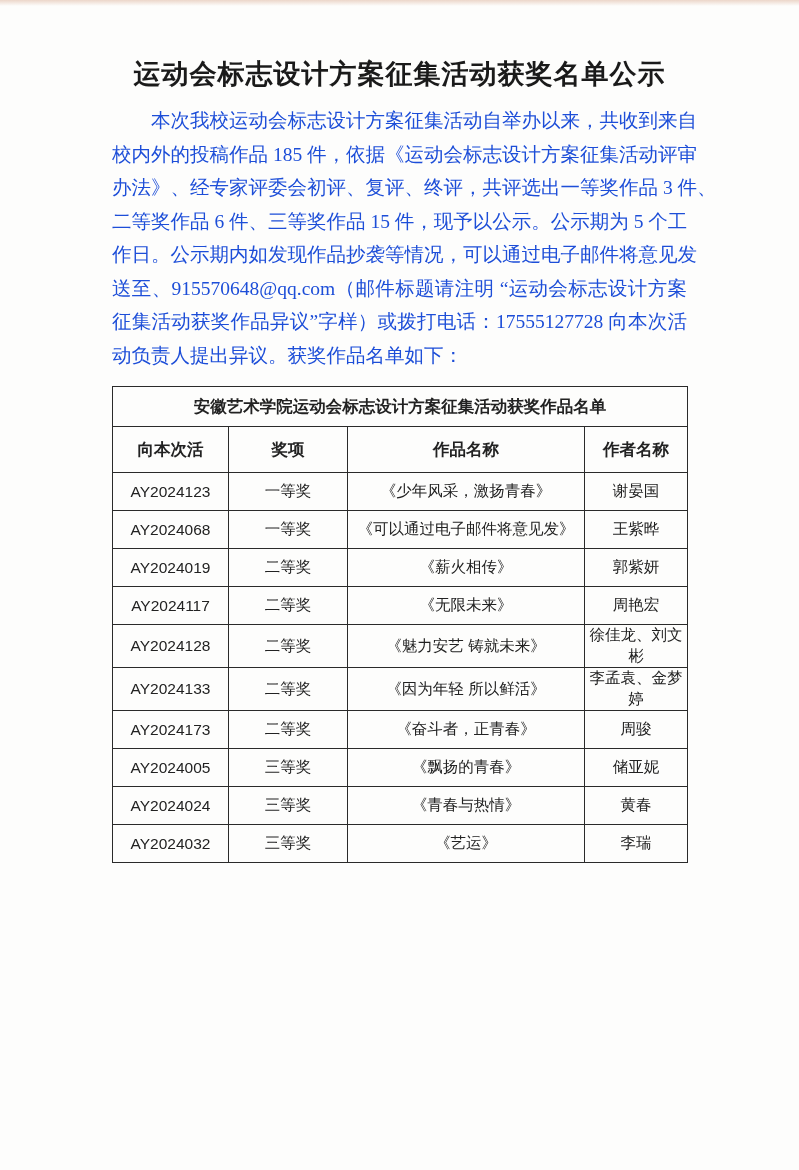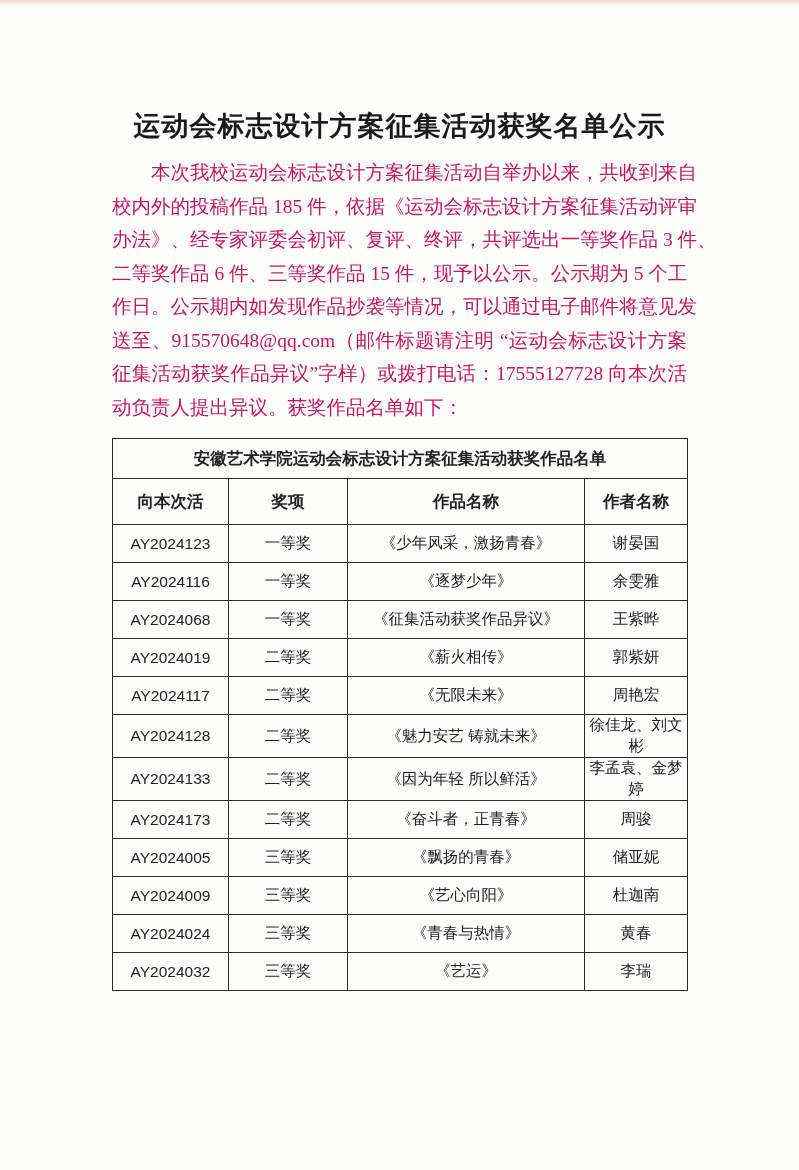--- a/index.html
+++ b/index.html
@@ -18,36 +18,36 @@
   }
   .scan-edge-top {
     position: absolute;
     top: 0; left: 0; right: 0;
     height: 6px;
     background: linear-gradient(to bottom, rgba(210,155,125,0.40), rgba(255,255,255,0));
   }
   .content {
     width: 575px;
     margin-left: 112px;
-    padding-top: 108px;
+    padding-top: 56px;
   }
   .doc-title {
     margin: 0;
     text-align: center;
     font-size: 27px;
     font-weight: bold;
     letter-spacing: 1px;
     color: #1a1a1a;
     font-family: "Liberation Serif", serif;
   }
   .body-text {
     margin-top: 12px;
     font-size: 19.5px;
     line-height: 33.5px;
-    color: #be185d;
+    color: #1d4ed8;
   }
   .body-line {
     text-align: justify;
     text-align-last: justify;
     white-space: nowrap;
   }
   .body-line.first {
     text-indent: 39px;
   }
   .body-line.last {
@@ -121,29 +121,23 @@
           </tr>
       </thead>
       <tbody id="tableBody">
           <tr>
             <td class="cell">AY2024123</td>
             <td class="cell">一等奖</td>
             <td class="cell">《少年风采，激扬青春》</td>
             <td class="cell">谢晏国</td>
           </tr>
           <tr>
-            <td class="cell">AY2024116</td>
-            <td class="cell">一等奖</td>
-            <td class="cell">《逐梦少年》</td>
-            <td class="cell">余雯雅</td>
-          </tr>
-          <tr>
             <td class="cell">AY2024068</td>
             <td class="cell">一等奖</td>
-            <td class="cell">《征集活动获奖作品异议》</td>
+            <td class="cell">《可以通过电子邮件将意见发》</td>
             <td class="cell">王紫晔</td>
           </tr>
           <tr>
             <td class="cell">AY2024019</td>
             <td class="cell">二等奖</td>
             <td class="cell">《薪火相传》</td>
             <td class="cell">郭紫妍</td>
           </tr>
           <tr>
             <td class="cell">AY2024117</td>
@@ -169,26 +163,20 @@
             <td class="cell">《奋斗者，正青春》</td>
             <td class="cell">周骏</td>
           </tr>
           <tr>
             <td class="cell">AY2024005</td>
             <td class="cell">三等奖</td>
             <td class="cell">《飘扬的青春》</td>
             <td class="cell">储亚妮</td>
           </tr>
           <tr>
-            <td class="cell">AY2024009</td>
-            <td class="cell">三等奖</td>
-            <td class="cell">《艺心向阳》</td>
-            <td class="cell">杜迦南</td>
-          </tr>
-          <tr>
             <td class="cell">AY2024024</td>
             <td class="cell">三等奖</td>
             <td class="cell">《青春与热情》</td>
             <td class="cell">黄春</td>
           </tr>
           <tr>
             <td class="cell">AY2024032</td>
             <td class="cell">三等奖</td>
             <td class="cell">《艺运》</td>
             <td class="cell">李瑞</td>

